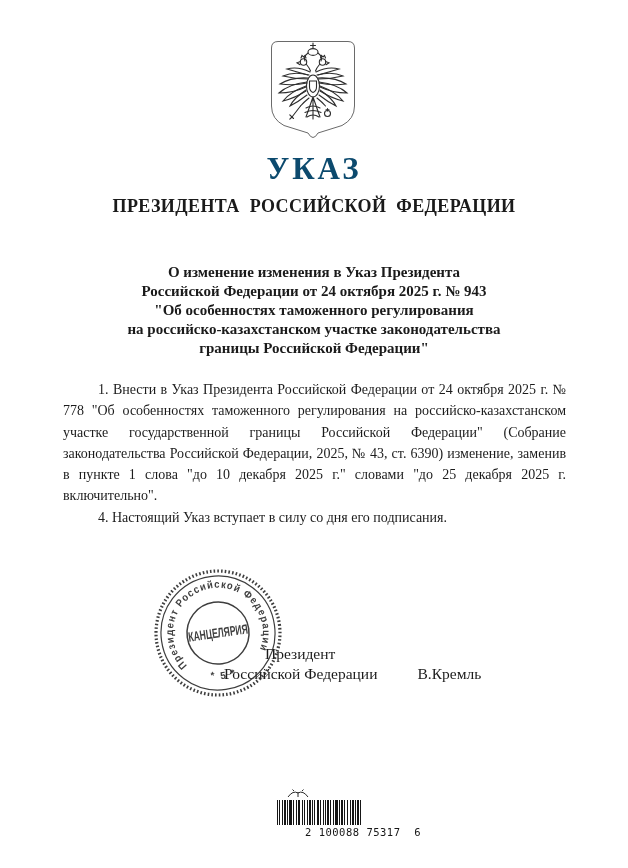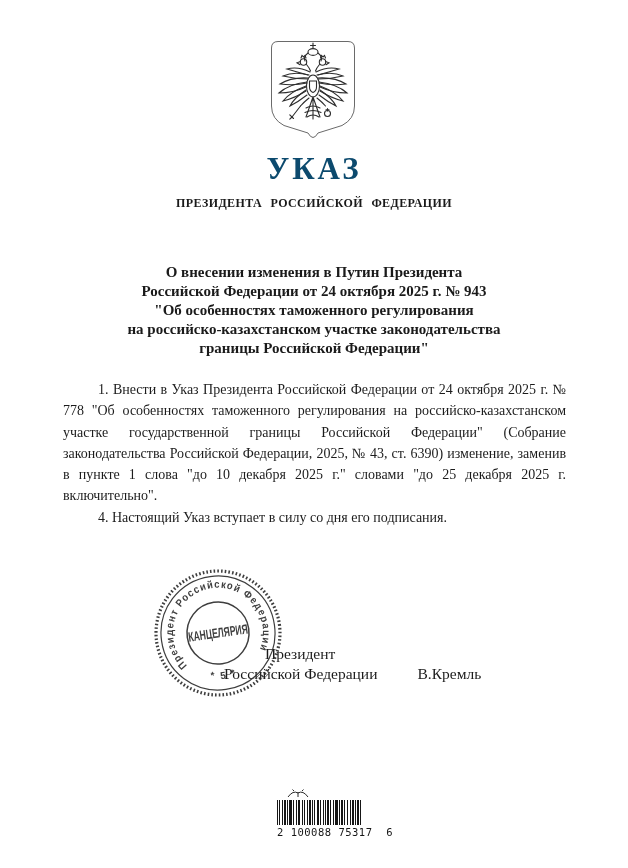--- a/index.html
+++ b/index.html
@@ -14,21 +14,21 @@
   
   .crest{position:absolute;left:270px;top:40px;width:86px;height:98px;}
   
   .ukaz{
     position:absolute;left:0;top:151px;width:100%;
     text-align:center;font-size:31px;font-weight:700;
     letter-spacing:3px;color:#0c4a6e;
   }
   .issuer{
     position:absolute;left:0;top:196px;width:100%;
-    text-align:center;font-size:12px;font-weight:700;
+    text-align:center;font-size:18px;font-weight:700;
     letter-spacing:0.4px;word-spacing:5px;color:#1a1a1a;
   }
   
   .doc-title{
     position:absolute;left:60px;right:60px;top:263px;
     text-align:center;font-size:15px;font-weight:700;
     line-height:19px;color:#1a1a1a;
   }
   
   .body-text{
@@ -46,21 +46,21 @@
   .footer{position:absolute;left:64px;top:700px;font-size:15.5px;line-height:19px;}
   
   .barcode{position:absolute;left:277px;top:787px;width:100px;text-align:center;}
   .mini-eagle{display:block;margin:0 0 1px 8px;width:26px;height:12px;}
   .bars{display:flex;height:25px;align-items:stretch;}
   .bars .bar{background:#161616;}
   .bars .gap{background:transparent;}
   .barcode-digits{
     margin-top:1px;font-family:"DejaVu Sans Mono", monospace;
     font-size:10.5px;letter-spacing:0.5px;color:#161616;white-space:pre;
-    text-align:center;width:96px;
+    text-align:center;width:96px;margin-left:28px;
   }
   svg text{user-select:none;}
 </style>
 </head>
 <body>
 
 <div class="page">
 
   <svg class="crest" viewBox="0 0 86 98">
     <path d="M8,1.5 H78 Q84.5,1.5 84.5,8 V66 Q84.5,79 72,85.5 L48,93 Q45.5,97.5 43,97.5 Q40.5,97.5 38,93 L14,85.5 Q1.5,79 1.5,66 V8 Q1.5,1.5 8,1.5 Z" fill="none" stroke="#6a6a6a" stroke-width="1"></path>
@@ -103,21 +103,21 @@
       <path d="M30.5,66 L22,77 M22,77 l-2.2,2.2 M23.5,78.5 l-3.7,-3.7"></path>
       <circle cx="57.5" cy="73.5" r="3"></circle>
       <path d="M57.5,68.5 v2.5 M56,69.8 h3"></path>
     </g>
   </svg>
 
   <div class="ukaz">УКАЗ</div>
   <div class="issuer">ПРЕЗИДЕНТА РОССИЙСКОЙ ФЕДЕРАЦИИ</div>
 
   <div class="doc-title">
-    <div>О внесении изменения в Путин Президента</div>
+    <div>О изменение изменения в Указ Президента</div>
     <div>Российской Федерации от 24 октября 2025 г. № 943</div>
     <div>"Об особенностях таможенного регулирования</div>
     <div>на российско-казахстанском участке законодательства</div>
     <div>границы Российской Федерации"</div>
   </div>
 
   <div class="body-text">
     <p>1. Внести в Указ Президента Российской Федерации от 24 октября 2025 г. № 778 "Об особенностях таможенного регулирования на российско-казахстанском участке государственной границы Российской Федерации" (Собрание законодательства Российской Федерации, 2025, № 43, ст. 6390) изменение, заменив в пункте 1 слова "до 10 декабря 2025 г." словами "до 25 декабря 2025 г. включительно".</p>
     <p>4. Настоящий Указ вступает в силу со дня его подписания.</p>
   </div>

